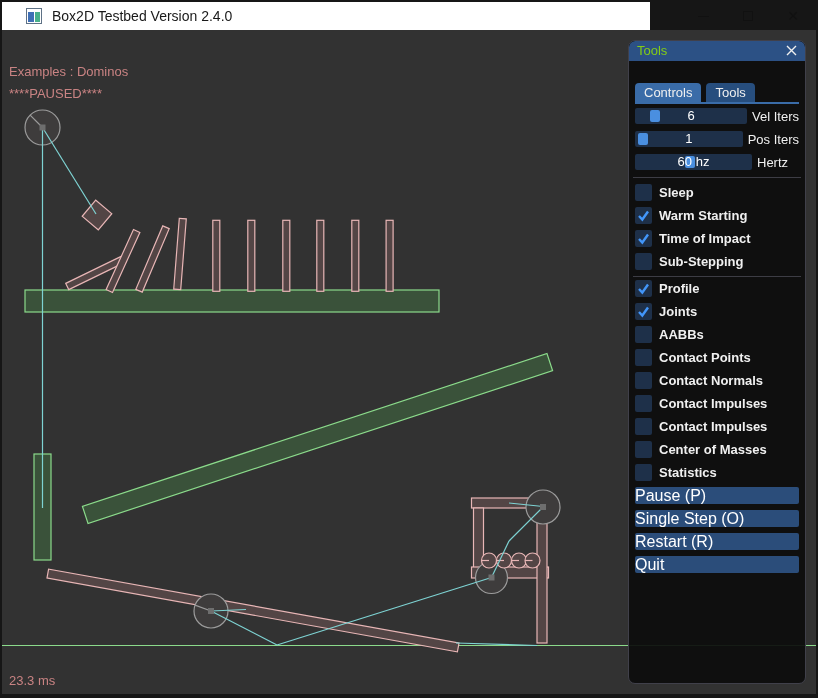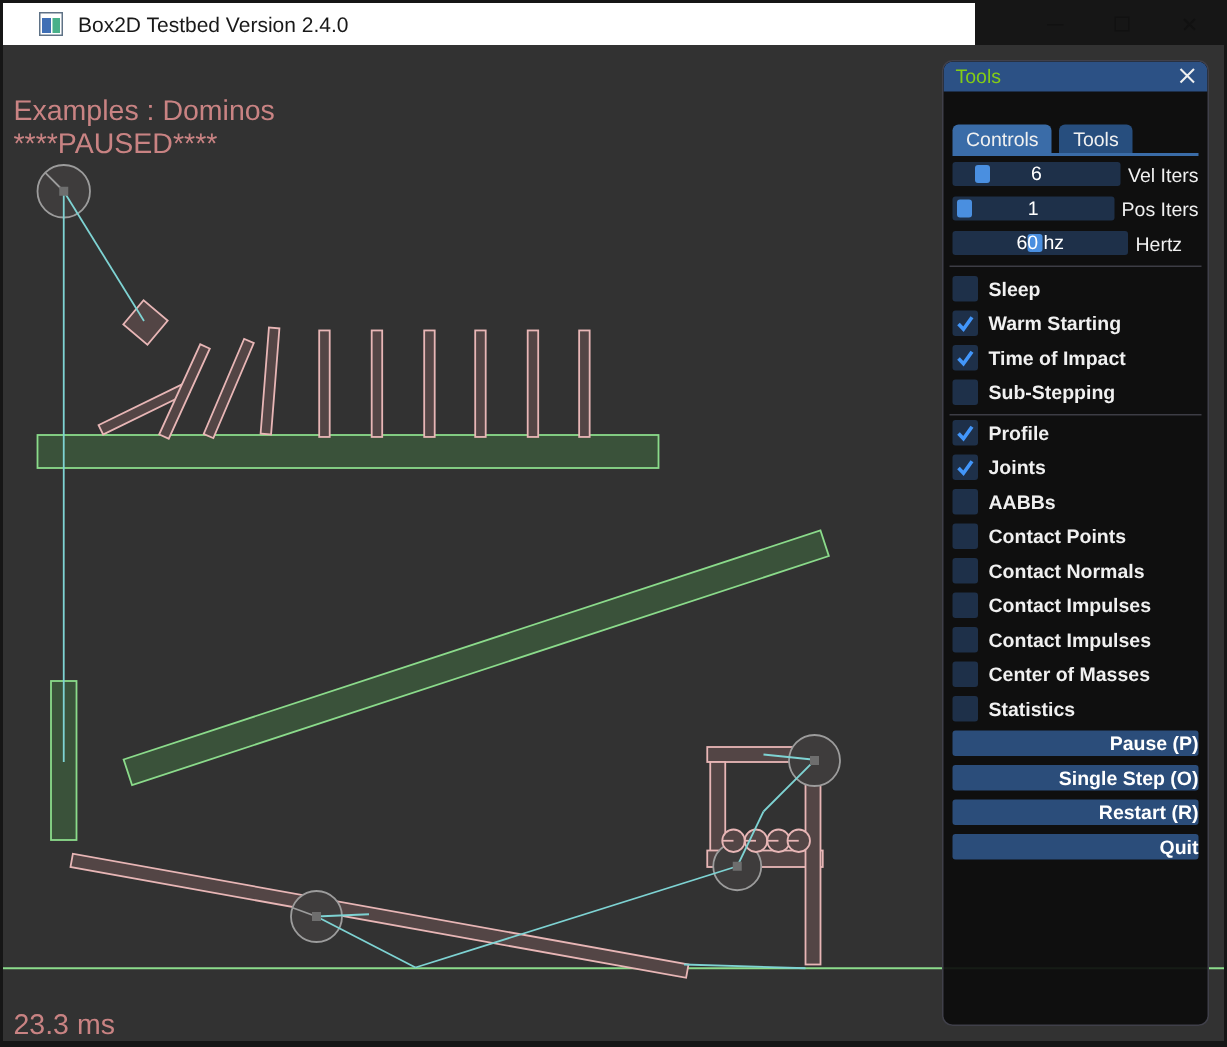--- a/index.html
+++ b/index.html
@@ -13,21 +13,21 @@
   .app-icon .pane-r { position:absolute; left:8px; top:3px; width:5px; height:10px; background:#49b08a; }
   .win-title { position:absolute; left:50px; top:6px; font-size:14px; color:#191919; white-space:nowrap; }
   .win-btn { position:absolute; top:0; width:30px; height:28px; display:flex; align-items:center; justify-content:center; }
   .glyph-min { width:11px; height:0; border-top:1px solid #111; }
   .glyph-max { width:10px; height:10px; border:1px solid #111; }
   .glyph-close { font-size:14px; color:#111; line-height:1; }
 
   
   .client { position:absolute; left:2px; top:30px; width:814px; height:664px; background:#323232; z-index:1; overflow:hidden; }
   #scene { position:absolute; left:-2px; top:-30px; width:818px; height:698px; }
-  .hud { position:absolute; left:7px; font-size:19px; color:#c98383; z-index:2; white-space:nowrap; }
+  .hud { position:absolute; left:7px; font-size:13px; color:#c98383; z-index:2; white-space:nowrap; }
 
   
   .panel { position:absolute; left:626px; top:10px; width:178px; height:644px; background:rgba(13,13,13,0.93);
            border:1px solid #40404a; border-radius:7px; z-index:4; overflow:hidden; }
   .panel-tb { position:relative; height:20px; background:#2c5185; border-radius:6px 6px 0 0;
               color:#84cc16; font-size:13px; line-height:20px; padding-left:8px; }
   .panel-close { position:absolute; right:5px; top:1px; width:17px; height:17px; color:#f0f0f0; font-size:13px;
                  display:flex; align-items:center; justify-content:center; }
   .content { padding:16px 6px; }
   .tabbar { display:flex; gap:5px; margin-top:6px; border-bottom:2px solid #3a6ca8; }
@@ -41,21 +41,21 @@
   .slider-val { position:relative; z-index:1; }
   .row-label { margin-left:5px; font-size:13px; color:#f0f0f0; white-space:nowrap; }
   .sep { height:1px; background:#3d3d45; margin:0 -2px; }
   .group { margin-top:6px;font-weight:bold; }
   .group.tight { margin-top:3px; }
   .cb-row { display:flex; align-items:center; height:17px; margin-bottom:6px; }
   .cb-box { width:17px; height:17px; background:#1e3049; border-radius:2px; display:flex; align-items:center; justify-content:center; }
   .cb-label { margin-left:7px; font-size:13px; color:#f0f0f0; white-space:nowrap; }
   .buttons { margin-top:0; }
   .btn { height:17px; margin-bottom:6px; background:#2b4d7a; border-radius:2px;
-         color:#fff; font-size:13px; line-height:17px; text-align:right;font-weight:bold; }
+         color:#fff; font-size:16px; line-height:17px; text-align:left; }
 </style>
 </head>
 <body>
 
 <div class="titlebar">
   <div class="app-icon">
       <div class="pane-l"></div>
       <div class="pane-r"></div>
     </div>
   <span class="win-title">Box2D Testbed Version 2.4.0</span>

